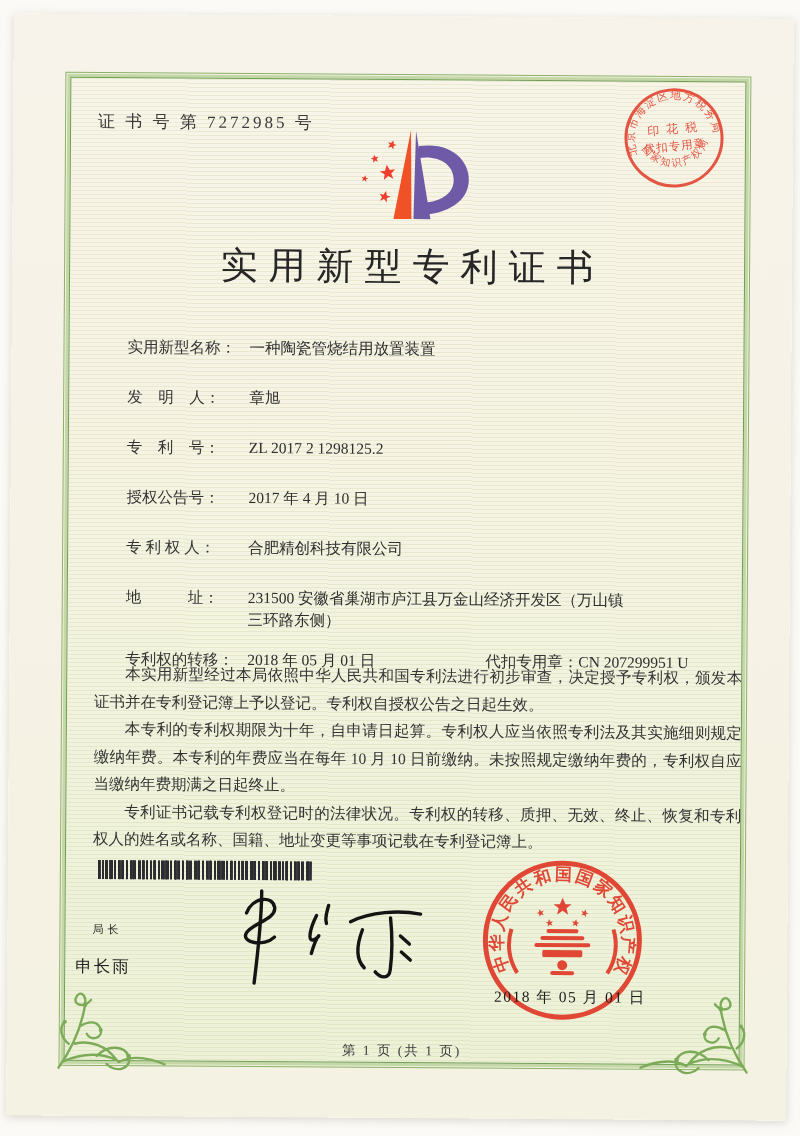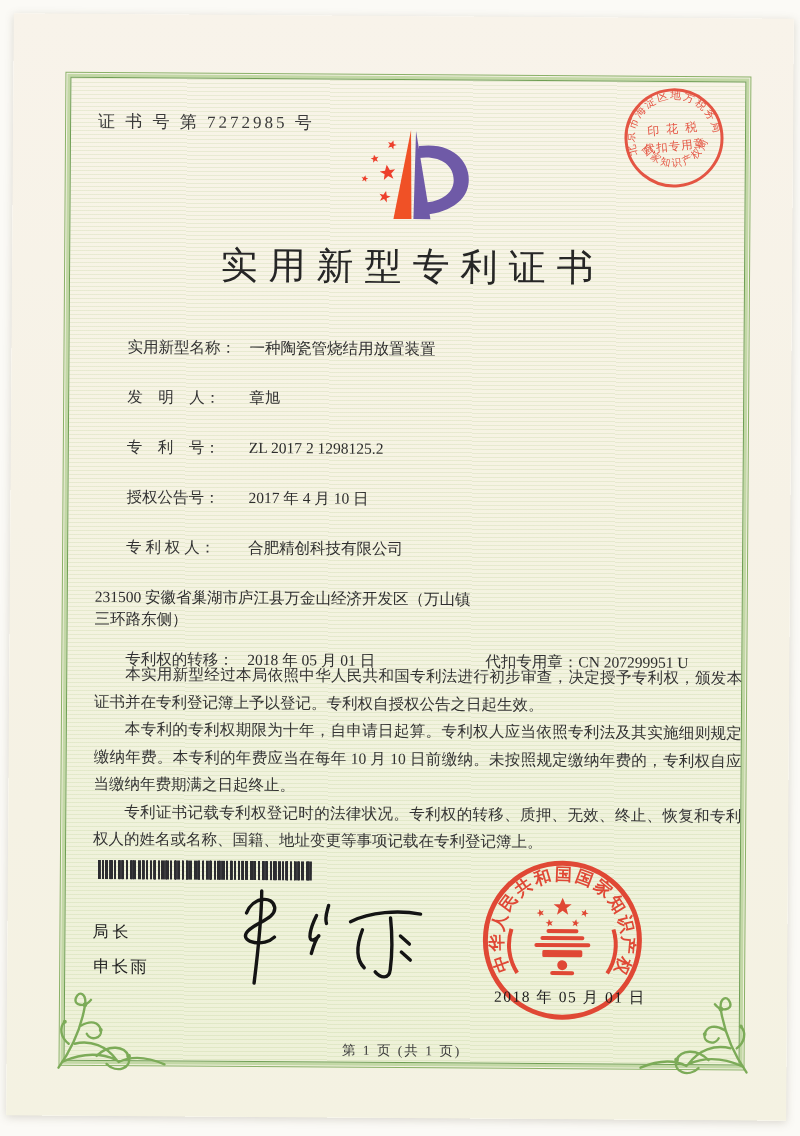--- a/index.html
+++ b/index.html
@@ -46,22 +46,22 @@
   .grant-right{position:absolute;left:360px;top:0;display:flex;}
   .paras{left:85px;top:646px;width:648px;text-align:justify;}
   .paras p{margin:0;font-size:15.5px;line-height:27.5px;text-indent:2em;color:#333;}
   .barcode{
     left:90px;top:846px;width:214px;height:19px;
     background:
       repeating-linear-gradient(90deg,#2c2c30 0 2px,rgba(0,0,0,0) 2px 4px),
       repeating-linear-gradient(90deg,#2c2c30 0 1px,rgba(0,0,0,0) 1px 7px),
       repeating-linear-gradient(90deg,#3a3a3e 0 3px,rgba(0,0,0,0) 3px 11px);
   }
-  .sig-title{left:85px;top:908px;font-size:16px;letter-spacing:4px;color:#222;}
-  .sig-name{left:86px;top:942px;font-size:16.5px;letter-spacing:2px;color:#222;}
+  .sig-title{left:85px;top:908px;font-size:11px;letter-spacing:4px;color:#222;}
+  .sig-name{left:68px;top:942px;font-size:16.5px;letter-spacing:2px;color:#222;}
   .signature-svg{left:205px;top:868px;}
   .seal-svg{left:470px;top:838px;opacity:.92;}
   .seal-date{left:487px;top:970px;font-size:15.5px;letter-spacing:1.5px;color:#1e1e1e;}
   .stamp-svg{left:599px;top:58px;opacity:.88;transform:rotate(-6deg);}
   .footer{left:52px;right:42px;top:1026px;text-align:center;font-size:13.5px;letter-spacing:2px;color:#3a3a3a;}
   .logo-svg{left:318px;top:102px;}
   .ornament-bl{left:38px;top:942px;}
   .ornament-br{right:26px;top:942px;transform:scaleX(-1);}
   svg text{font-family:"Liberation Serif","DejaVu Serif",serif;}
 </style>
@@ -161,20 +161,21 @@
     </div>
     <div class="frow">
       <span class="flabel">授权公告号：</span>
       <span class="fvalue">2017 年 4 月 10 日</span>
     </div>
     <div class="frow">
       <span class="flabel">专 利 权 人：</span>
       <span class="fvalue">合肥精创科技有限公司</span>
     </div>
     <div class="frow addr">
+      <span class="flabel">地　　　址：</span>
       <span class="fvalue">231500 安徽省巢湖市庐江县万金山经济开发区（万山镇
 三环路东侧）</span>
     </div>
     <div class="frow">
       <span class="flabel">专利权的转移：</span>
       <span class="fvalue">2018 年 05 月 01 日</span>
       <span class="grant-right">
         <span class="flabel" style="width:auto">代扣专用章：</span>
         <span class="fvalue">CN 207299951 U</span>
       </span>

